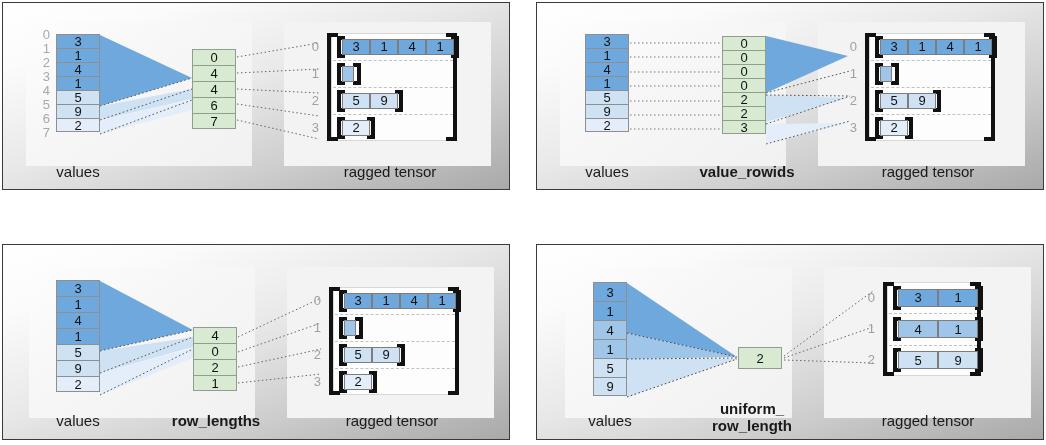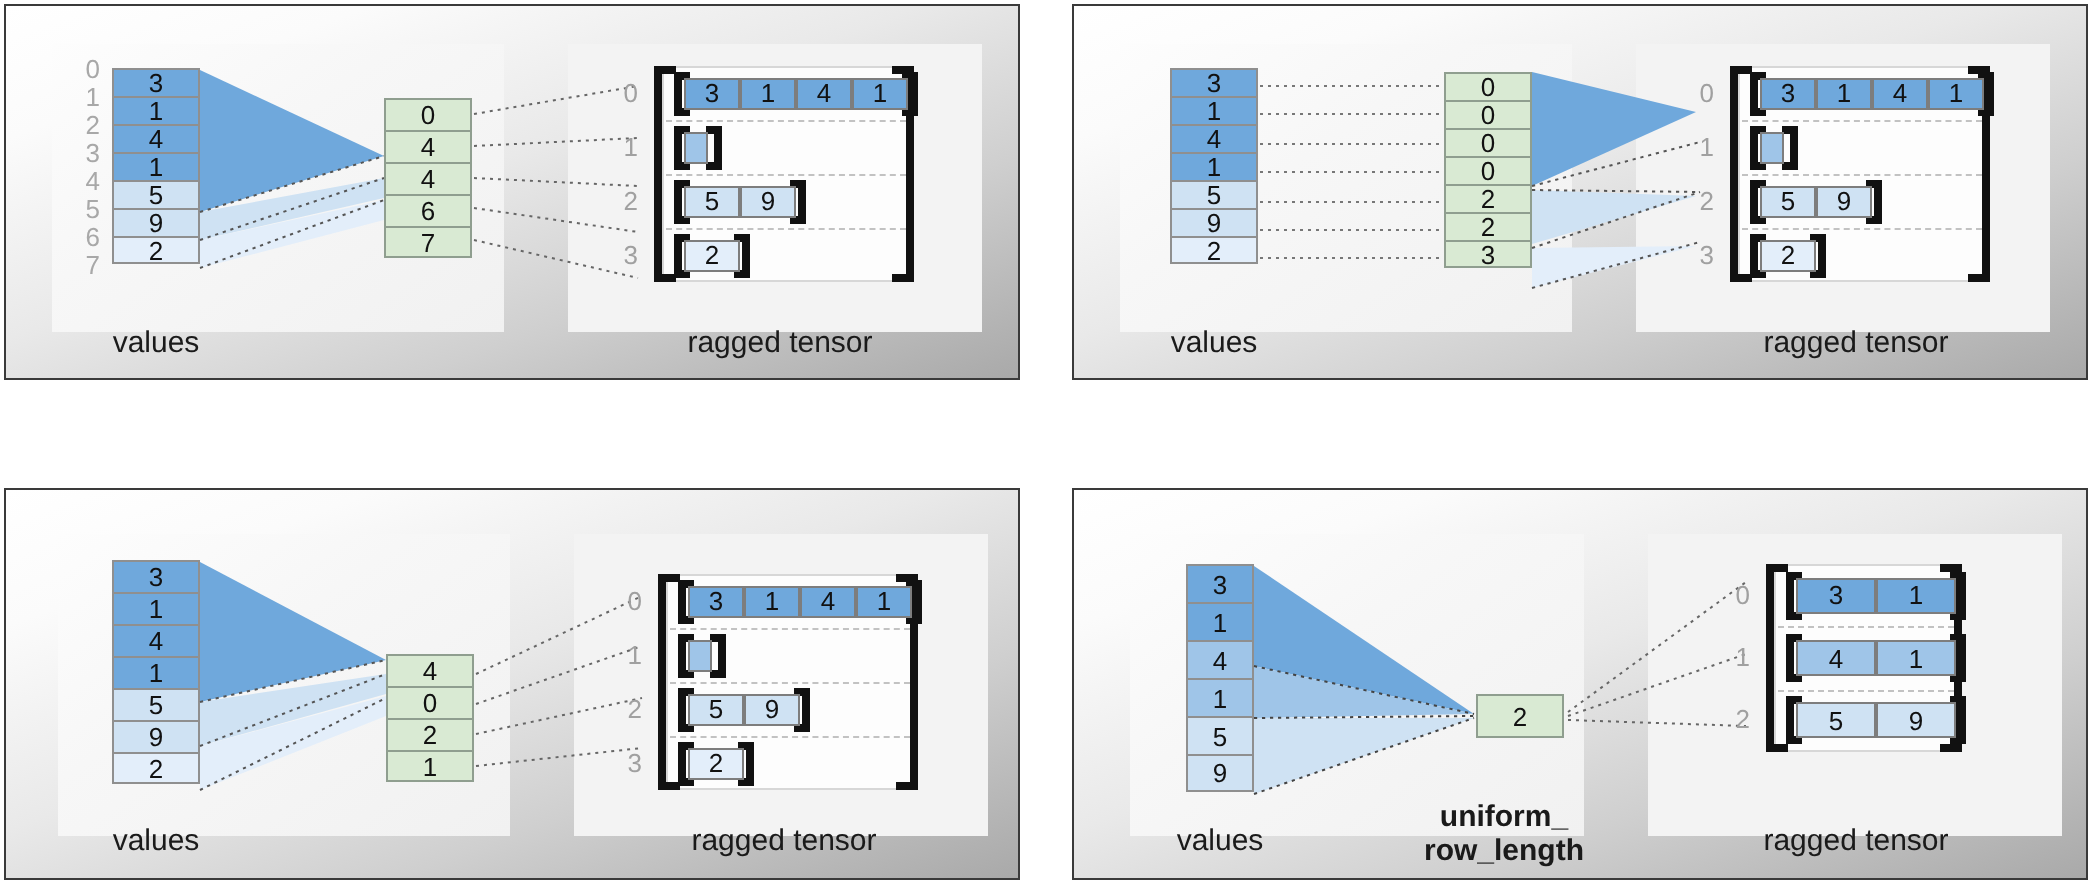--- a/index.html
+++ b/index.html
@@ -256,20 +256,21 @@
 
     <div class="vcol" id="p1-enc" style="left:185px;top:33px;width:44px;">
         <div class="gcell" style="height: 14px;">0</div>
         <div class="gcell" style="height: 14px;">0</div>
         <div class="gcell" style="height: 14px;">0</div>
         <div class="gcell" style="height: 14px;">0</div>
         <div class="gcell" style="height: 14px;">2</div>
         <div class="gcell" style="height: 14px;">2</div>
         <div class="gcell" style="height: 14px;">3</div>
       </div>
+    <div class="cap bold" style="left:140px;top:160px;width:140px;">value_rowids</div>
 
     <svg class="fan" width="508" height="188">
       <polygon points="229,33 229,90 311,53" fill="#6fa8dc"></polygon>
       <polygon points="229,92 229,119 311,95" fill="#cfe2f3"></polygon>
       <polygon points="229,121 229,141 311,120" fill="#e3eefa"></polygon>
       <g stroke="#555" stroke-width="1" stroke-dasharray="1.6 2.4" fill="none">
         <path d="M229,90 L313,68"></path>
         <path d="M229,92 L313,93"></path>
         <path d="M229,121 L313,93"></path>
         <path d="M229,141 L313,118"></path>
@@ -363,20 +364,21 @@
         <path d="M97,150 L190,104"></path>
       </g>
     </svg>
 
     <div class="vcol" id="p2-enc" style="left:190px;top:82px;width:44px;">
         <div class="gcell" style="height: 16px;">4</div>
         <div class="gcell" style="height: 16px;">0</div>
         <div class="gcell" style="height: 16px;">2</div>
         <div class="gcell" style="height: 16px;">1</div>
       </div>
+    <div class="cap bold" style="left:148px;top:167px;width:130px;">row_lengths</div>
 
     <svg class="fan" width="508" height="196">
       <g stroke="#666" stroke-width="1" stroke-dasharray="1.5 2.5" fill="none">
         <path d="M235,92 L318,53"></path>
         <path d="M235,107 L318,78"></path>
         <path d="M235,122 L318,104"></path>
         <path d="M235,138 L318,129"></path>
       </g>
     </svg>
 

